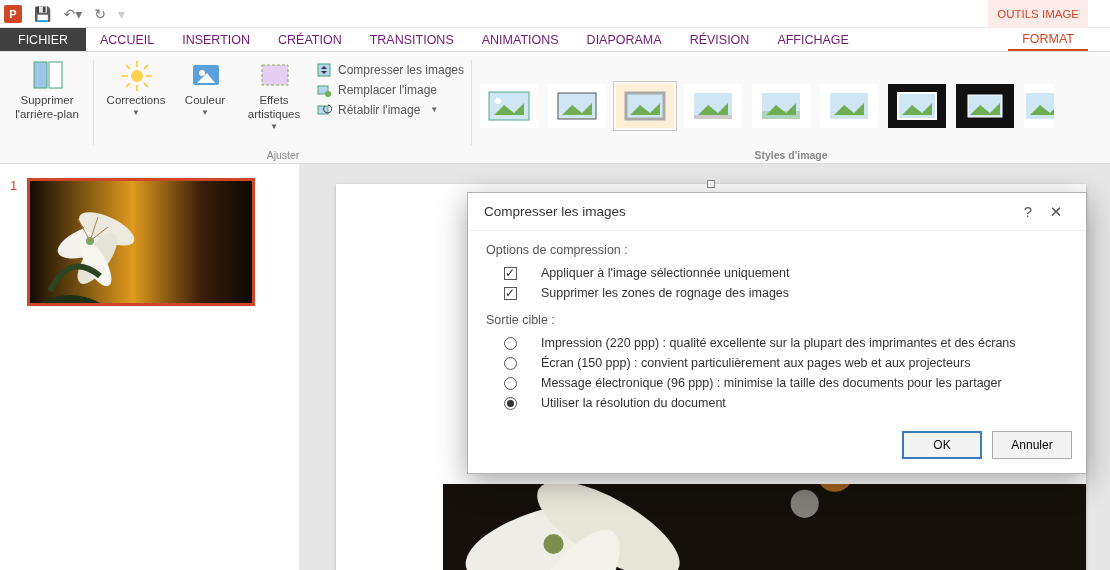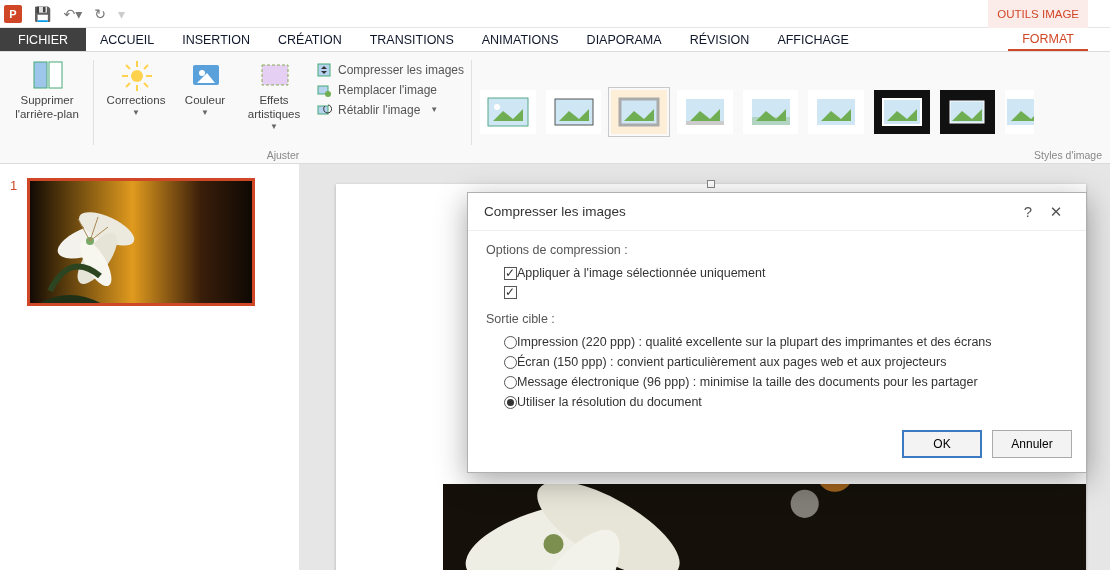--- a/index.html
+++ b/index.html
@@ -9,38 +9,38 @@
   .titlebar { height: 28px; background: #fff; display: flex; align-items: center; position: relative; border-bottom: 1px solid #e6e6e6; }
   .qat { display: flex; align-items: center; gap: 12px; padding-left: 4px; }
   .app-icon { width: 18px; height: 18px; background: #d04727; color: #fff; font-size: 11px; font-weight: bold; display: flex; align-items: center; justify-content: center; border-radius: 2px; }
   .qat-icon { color: #767676; font-size: 14px; cursor: default; }
   .qat-sep { color: #ccc; }
   .title-text { position: absolute; left: 0; right: 0; text-align: center; color: #8a8a8a; font-size: 13px; pointer-events: none; }
   .context-tab { position: absolute; right: 22px; top: 0; height: 28px; display: flex; align-items: center; justify-content: center; padding: 0 9px; color: #d04727; font-size: 11.5px; background: #fcece9; }
 
   
   .tabs { display: flex; height: 24px; align-items: stretch; border-bottom: 1px solid #dcdcdc; }
-  .tab { padding: 0 14px; display: flex; align-items: center; font-size: 12.5px; color: #0f172a; cursor: pointer; }
+  .tab { padding: 0 14px; display: flex; align-items: center; font-size: 12.5px; color: #701a75; cursor: pointer; }
   .tab.file { background: #404040; color: #fff; padding: 0 18px; }
   .tab.active { color: #d04727; border-bottom: 2px solid #d04727; background: #fff; }
 
   
   .ribbon { height: 112px; background: #f9f9f9; border-bottom: 1px solid #dcdcdc; display: flex; }
   .group { display: flex; flex-direction: column; align-items: center; padding: 4px 8px 2px; position: relative; }
   .group::after { content: ""; position: absolute; right: 0; top: 8px; bottom: 18px; width: 1px; background: #e0e0e0; }
   .group-row { display: flex; gap: 8px; align-items: flex-start; flex: 1; }
   .bigbtn { display: flex; flex-direction: column; align-items: center; justify-content: flex-end; width: 68px; gap: 2px; font-size: 11.5px; text-align: center; line-height: 1.2; color: #444; padding-top: 4px; }
   .bigbtn .ico { width: 32px; height: 32px; display: flex; align-items: center; justify-content: center; }
   .dd { font-size: 8px; color: #666; margin-top: -2px; }
   .group-label { font-size: 10.5px; color: #888; margin-top: auto; }
   .adjust-cmds { display: flex; flex-direction: column; gap: 4px; padding-top: 6px; }
   .smallcmd { display: flex; align-items: center; gap: 6px; color: #555; font-size: 12px; }
   .smallcmd .si { width: 16px; height: 16px; display: inline-flex; align-items: center; justify-content: center; }
 
-  .styles-gallery { flex: 1; display: flex; flex-direction: row; padding: 4px 8px 2px; }
+  .styles-gallery { flex: 1; display: flex; flex-direction: column; padding: 4px 8px 2px; font-weight: bold; }
   .gallery-row { display: flex; gap: 10px; align-items: center; flex: 1; padding-top: 6px; overflow: hidden; }
   .style-item { width: 58px; height: 44px; background: #fff; display: flex; align-items: center; justify-content: center; }
   .style-item svg { width: 42px; height: 30px; }
   .style-item.sel { outline: 1px solid #c9c9c9; outline-offset: 2px; background: #fdeed7; }
   .style-item.dark { background: #111; }
   .style-item.dark svg rect.frame { stroke: #fff; }
 
   
   .workspace { display: flex; height: calc(570px - 28px - 24px - 112px); }
   .thumbs { width: 300px; background: #fff; border-right: 1px solid #e6e6e6; padding: 14px 10px; }
@@ -57,21 +57,21 @@
   .h-top { top: -4px; left: 50%; transform: translateX(-50%); }
 
   
   .dialog { position: absolute; left: 467px; top: 192px; width: 620px; background: #fff; border: 1px solid #b0b0b0; box-shadow: 0 8px 28px rgba(0,0,0,.35); z-index: 50; }
   .dlg-title { display: flex; align-items: center; height: 38px; font-size: 13.5px; color: #333; padding: 0 16px; border-bottom: 1px solid #eee; }
   .dlg-title-text { flex: 1; }
   .dlg-title .help, .dlg-title .close { width: 28px; text-align: center; font-size: 15px; color: #555; cursor: pointer; }
   .dlg-body { padding: 10px 18px 14px; font-size: 12.5px; color: #333; }
   .dlg-section { margin-top: 2px; }
   .dlg-section-title { color: #555; margin-bottom: 6px; }
-  .opt { display: flex; align-items: center; gap: 0; padding: 3px 0 3px 18px; }
+  .opt { display: flex; align-items: center; gap: 24px; padding: 3px 0 3px 18px; }
   .chk { width: 13px; height: 13px; border: 1px solid #555; position: relative; }
   .chk.checked::after { content: "✓"; position: absolute; top: -2px; left: 0; font-size: 12px; color: #333; }
   .rad { width: 13px; height: 13px; border: 1px solid #555; border-radius: 50%; position: relative; }
   .rad.sel::after { content: ""; position: absolute; top: 2px; left: 2px; width: 7px; height: 7px; background: #333; border-radius: 50%; }
   .dlg-buttons { display: flex; justify-content: flex-end; gap: 10px; padding: 4px 14px 14px; }
   .btn { min-width: 80px; height: 28px; border: 1px solid #aaa; background: #f3f3f3; font-size: 12px; cursor: pointer; }
   .btn.primary { border: 2px solid #3b79c1; }
 </style>
 </head>
 <body>
@@ -321,20 +321,21 @@
   </div>
   <div class="dlg-body">
     <div class="dlg-section">
       <div class="dlg-section-title">Options de compression :</div>
       <div class="opt">
         <span class="chk checked"></span>
         <span>Appliquer à l'image sélectionnée uniquement</span>
       </div>
       <div class="opt">
         <span class="chk checked"></span>
+        <span>Supprimer les zones de rognage des images</span>
       </div>
     </div>
     <div class="dlg-section" style="margin-top:10px">
       <div class="dlg-section-title">Sortie cible :</div>
       <div class="opt">
         <span class="rad"></span>
         <span>Impression (220 ppp) : qualité excellente sur la plupart des imprimantes et des écrans</span>
       </div>
       <div class="opt">
         <span class="rad"></span>

